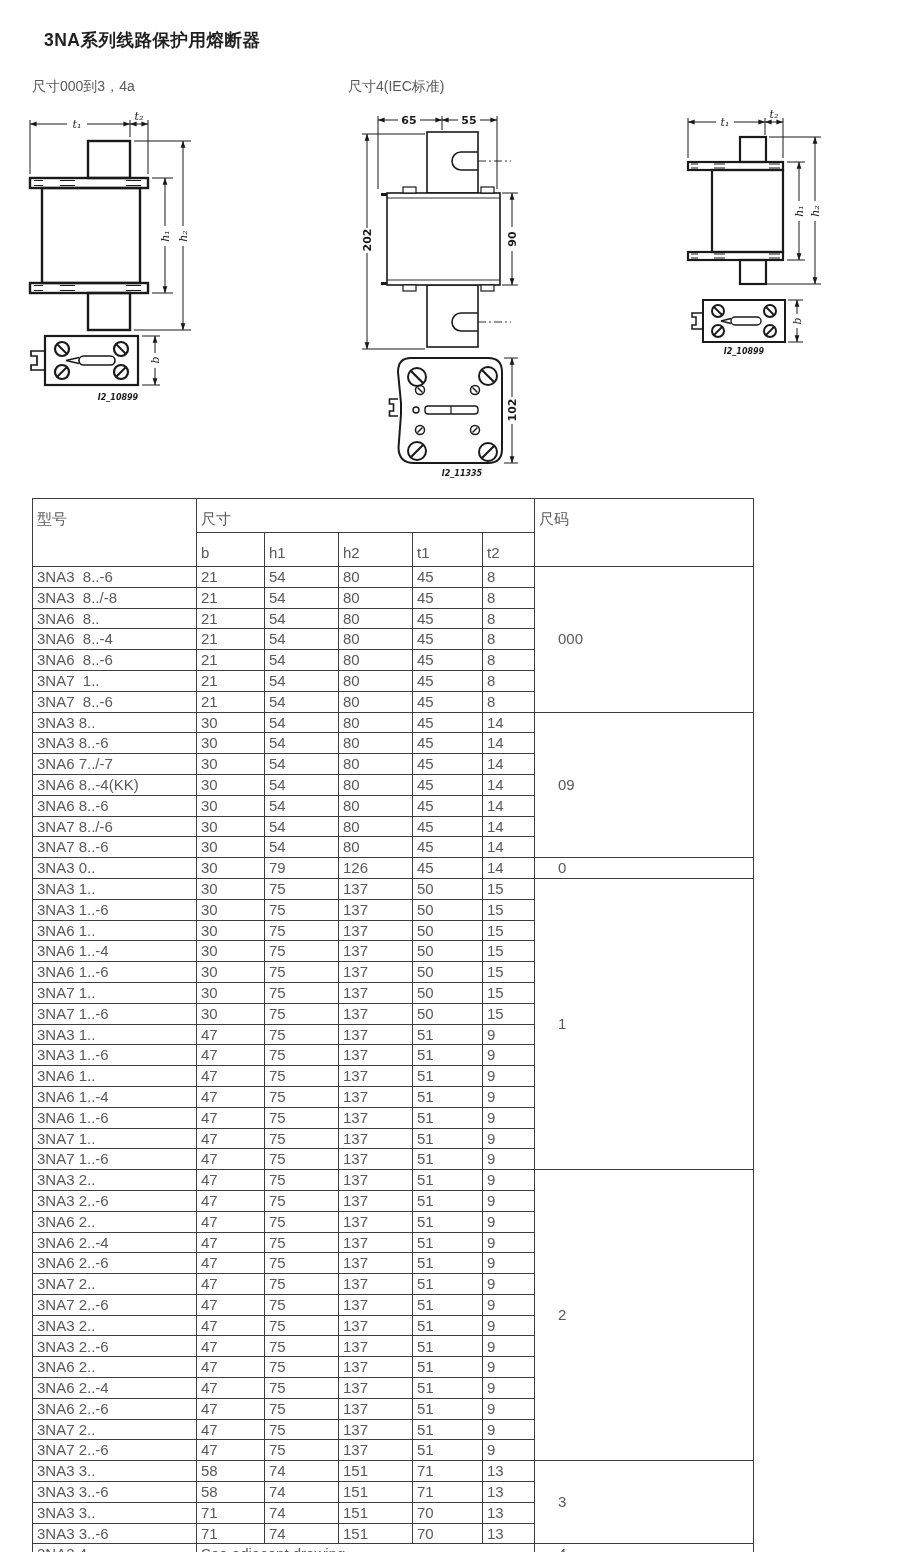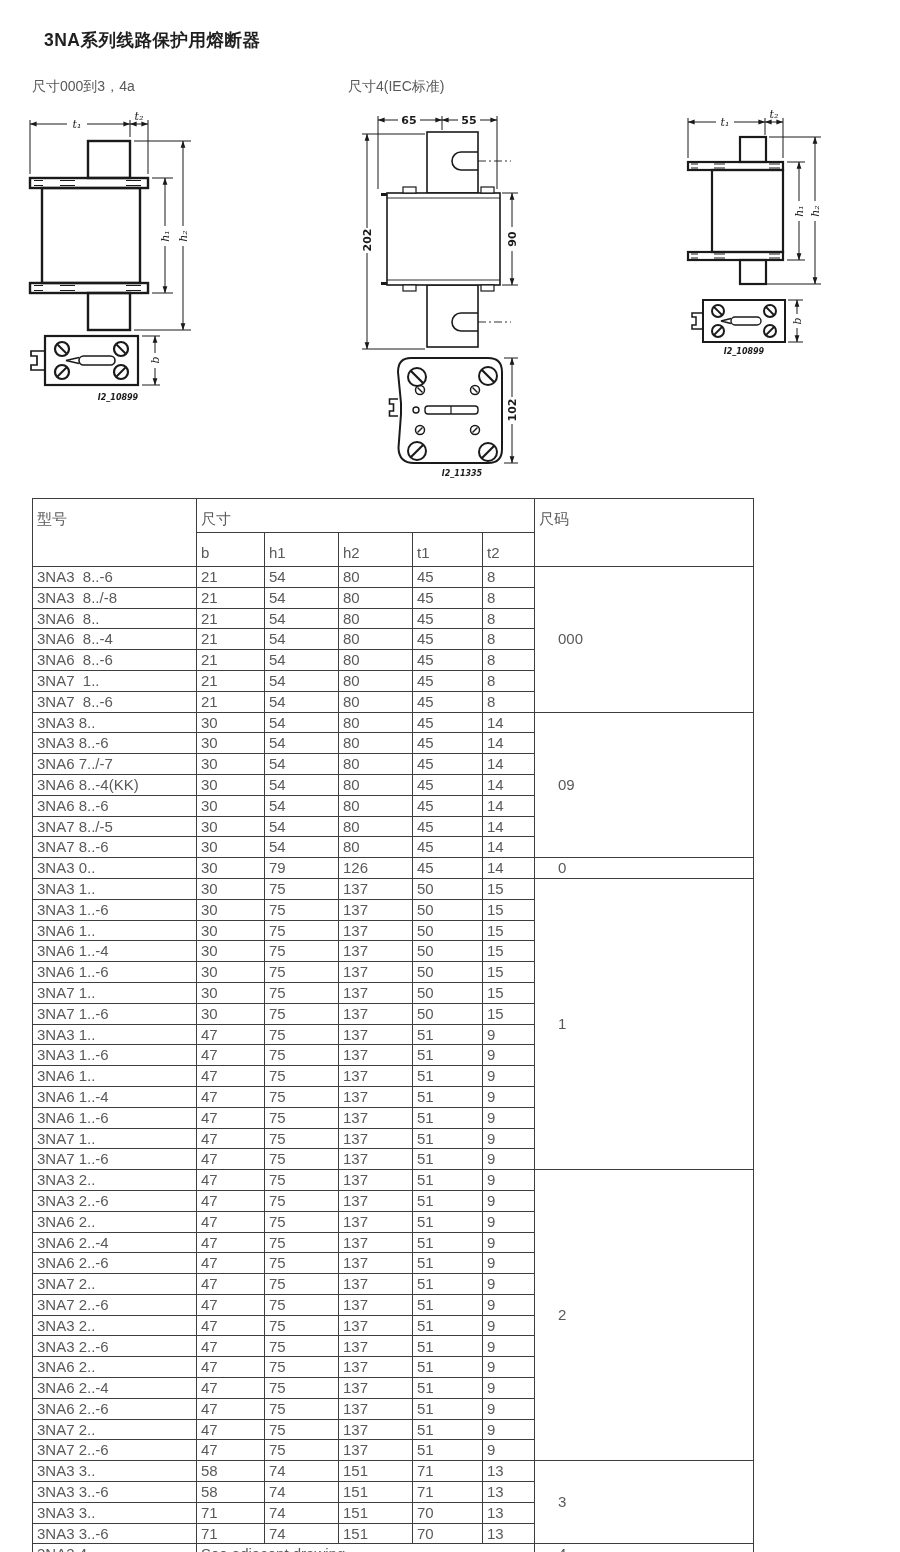--- a/index.html
+++ b/index.html
@@ -334,21 +334,21 @@
       </tr>
       <tr>
         <td>3NA6 8..-6</td>
         <td>30</td>
         <td>54</td>
         <td>80</td>
         <td>45</td>
         <td>14</td>
       </tr>
       <tr>
-        <td>3NA7 8../-5</td>
+        <td>3NA7 8../-6</td>
         <td>30</td>
         <td>54</td>
         <td>80</td>
         <td>45</td>
         <td>14</td>
       </tr>
       <tr>
         <td>3NA7 8..-6</td>
         <td>30</td>
         <td>54</td>

